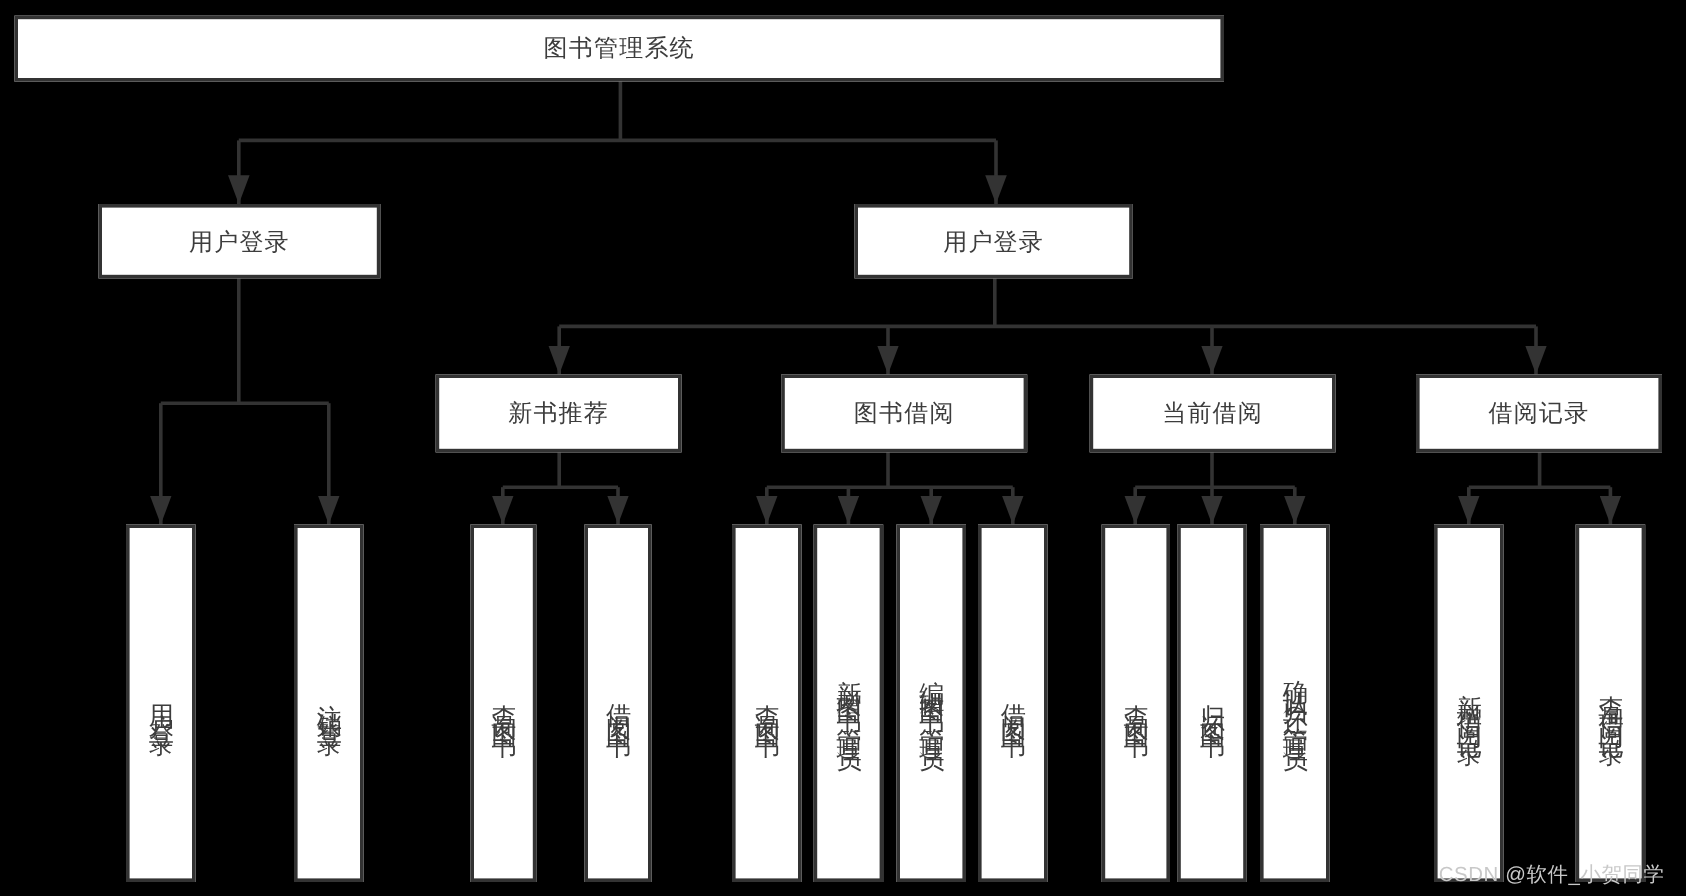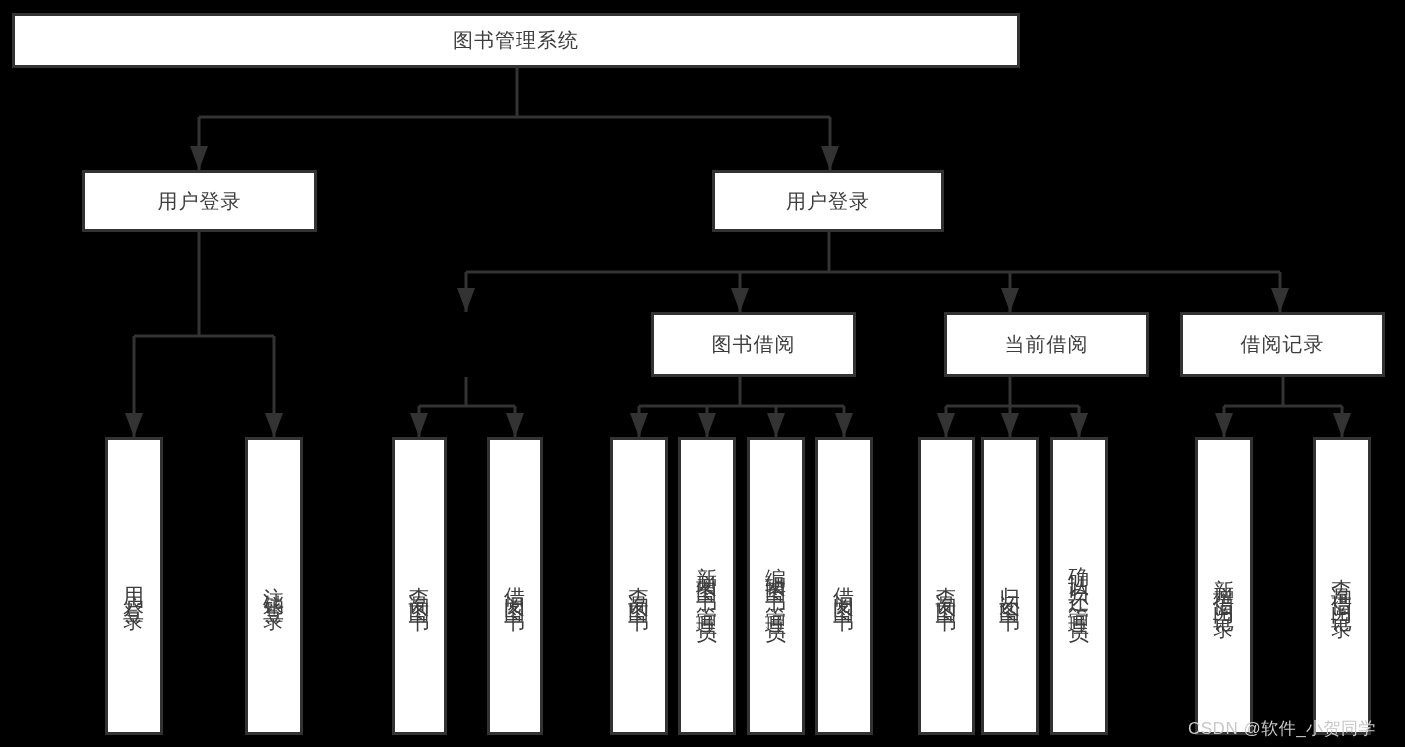--- a/index.html
+++ b/index.html
@@ -14,21 +14,21 @@
     border:3px solid #333333; color:#3d3d3d;
     display:flex; align-items:center; justify-content:center;
   }
   .hlabel { font-size:20px; letter-spacing:1px; white-space:nowrap; }
   .vbox .vtext {
     writing-mode:vertical-rl; text-orientation:mixed;
     font-size:21px; line-height:1; letter-spacing:8px; white-space:nowrap;
   }
   #watermark {
     position:absolute; left:1188px; top:717px; width:210px;
-    font-size:17px; color:#c8c8c8; letter-spacing:0.5px; white-space:nowrap;
+    font-size:17px; color:#c8c8c8; letter-spacing:0.5px; white-space:nowrap;text-align:center;
   }
 </style>
 </head>
 <body>
 
 <div id="stage">
 
   <svg id="wires" viewBox="0 0 1405 747" xmlns="http://www.w3.org/2000/svg">
     <defs>
       <marker id="arw" markerWidth="8" markerHeight="6" refX="8" refY="3" orient="auto" markerUnits="strokeWidth">
@@ -83,24 +83,27 @@
     <span class="hlabel">图书管理系统</span>
   </div>
 
   <div class="box" style="left:82px; top:170px; width:235px; height:62px;">
     <span class="hlabel">用户登录</span>
   </div>
   <div class="box" style="left:712px; top:170px; width:232px; height:62px;">
     <span class="hlabel">用户登录</span>
   </div>
 
+  <div class="box" style="left:363px; top:312px; width:205px; height:65px;">
+    <span class="hlabel">新书推荐</span>
+  </div>
   <div class="box" style="left:651px; top:312px; width:205px; height:65px;">
     <span class="hlabel">图书借阅</span>
   </div>
-  <div class="box" style="left:944px; top:312px; width:205px; height:65px;">
+  <div class="box" style="left:908px; top:312px; width:205px; height:65px;">
     <span class="hlabel">当前借阅</span>
   </div>
   <div class="box" style="left:1180px; top:312px; width:205px; height:65px;">
     <span class="hlabel">借阅记录</span>
   </div>
 
   <div class="box vbox" style="left:105px; top:437px; width:58px; height:298px;">
     <span class="vtext">用户登录</span>
   </div>
   <div class="box vbox" style="left:245px; top:437px; width:58px; height:298px;">

